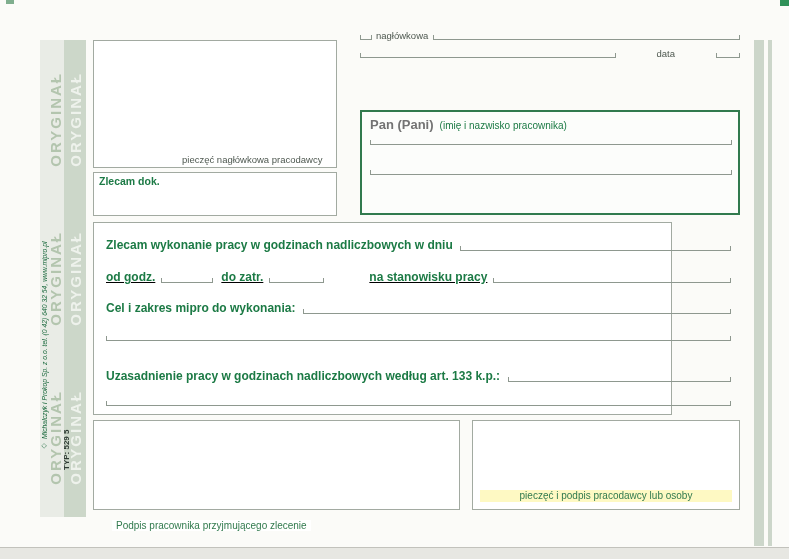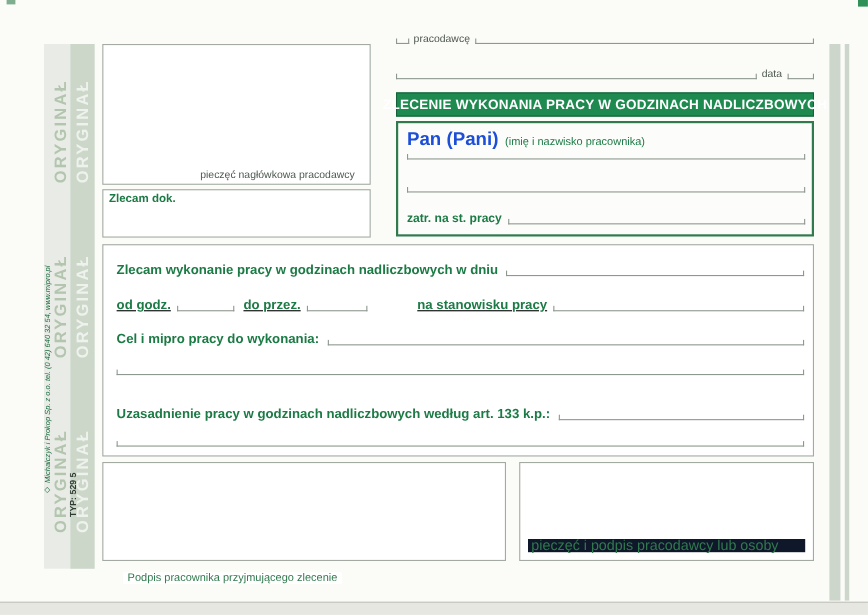--- a/index.html
+++ b/index.html
@@ -42,29 +42,29 @@
   .graylabel { color:#4e5850; font-size:9.5px; white-space:nowrap; }
   .siglabel { color:#317a4e; font-size:10px; white-space:nowrap; background:#fff; padding:0 4px; }
 
   
   .titlebar { position:absolute; left:360px; top:84px; width:380px; height:22px;
               background:#1f8a50; border:1px solid #16603a; color:#fff; font-weight:bold;
               font-size:12.3px; letter-spacing:.2px; display:flex; align-items:center; justify-content:center; white-space:nowrap; }
   .panbox { position:absolute; left:360px; top:110px; width:380px; height:105px;
             border:2px solid #317a4e; background:#fcfdfb; }
   .pan-hdr { position:absolute; left:8px; top:5px; display:flex; align-items:baseline; gap:6px; }
-  .pan-name { color:#1d4ed8; font-weight:bold; font-size:17px; }
+  .pan-name { color:#737373; font-weight:bold; font-size:13px; }
   .pan-sub  { color:#1c7a45; font-size:10px;text-align:right; }
 
   .stamp-label { position:absolute; left:178px; top:154px; background:#fff; padding:0 4px; }
   .symbol-label { position:absolute; left:99px; top:175px; color:#1c7a45; font-weight:bold; font-size:10.5px; }
 
   .sig-left-label { position:absolute; left:112px; top:520px; }
-  .sig-right-label { position:absolute; left:480px; top:490px; width:252px; text-align:left;
-                     color:#317a4e; font-size:13px; line-height:11.5px; background:#0f172a; padding:0 3px; }
+  .sig-right-label { position:absolute; left:480px; top:490px; width:252px; text-align:center;
+                     color:#317a4e; font-size:10px; line-height:11.5px; background:#fef9c3; padding:0 3px; }
 </style>
 </head>
 <body>
 
 <div class="page">
 
   <div class="corner-tl"></div>
   <div class="corner-tr"></div>
   <div class="stripe-a"></div>
   <div class="stripe-b"></div>
@@ -87,63 +87,58 @@
   </div>
   <div class="typ">TYP: 529 5</div>
 
   <div class="gbox" style="left:93px; top:40px; width:244px; height:128px;"></div>
   <div class="stamp-label graylabel">pieczęć nagłówkowa pracodawcy</div>
   <div class="gbox" style="left:93px; top:172px; width:244px; height:44px;"></div>
   <div class="symbol-label">Zlecam dok.</div>
 
   <div class="row" style="left:360px; top:30px; width:380px;">
     <div class="fill" style="width:12px;"></div>
-    <span class="graylabel" style="margin:0 5px 0 4px;">pracodawcę</span>
+    <span class="graylabel" style="margin:0 5px 0 4px;">nagłówkowa</span>
     <div class="fill grow"></div>
   </div>
-  <div class="row" style="left:360px; top:62px; width:380px;">
+  <div class="row" style="left:360px; top:48px; width:380px;gap:36px;">
     <div class="fill grow"></div>
     <span class="graylabel" style="margin:0 5px;">data</span>
     <div class="fill" style="width:24px;"></div>
   </div>
 
-  <div class="titlebar">ZLECENIE WYKONANIA PRACY W GODZINACH NADLICZBOWYCH</div>
 
   <div class="panbox">
     <div class="pan-hdr">
       <span class="pan-name">Pan (Pani)</span>
       <span class="pan-sub">(imię i nazwisko pracownika)</span>
     </div>
     <div class="row" style="left:8px; top:28px; width:362px;">
       <div class="fill grow"></div>
     </div>
     <div class="row" style="left:8px; top:58px; width:362px;">
       <div class="fill grow"></div>
     </div>
-    <div class="row" style="left:8px; top:81px; width:362px;">
-      <span class="glabel" style="font-size:11px; margin-right:6px;">zatr. na st. pracy</span>
-      <div class="fill grow"></div>
-    </div>
   </div>
 
-  <div class="gbox" style="left:93px; top:222px; width:647px; height:193px;">
+  <div class="gbox" style="left:93px; top:222px; width:579px; height:193px;">
     <div class="row" style="left:12px; top:15px; width:625px;">
       <span class="glabel" style="margin-right:7px;">Zlecam wykonanie pracy w godzinach nadliczbowych w dniu</span>
       <div class="fill grow"></div>
     </div>
     <div class="row" style="left:12px; top:47px; width:625px;text-decoration:underline;">
       <span class="glabel" style="margin-right:6px;">od godz.</span>
       <div class="fill" style="width:52px; margin-right:8px;"></div>
-      <span class="glabel" style="margin-right:6px;">do przez.</span>
+      <span class="glabel" style="margin-right:6px;">do zatr.</span>
       <div class="fill" style="width:55px; margin-right:10px;"></div>
       <span class="glabel" style="margin-right:6px;padding-left:35px;">na stanowisku pracy</span>
       <div class="fill grow"></div>
     </div>
     <div class="row" style="left:12px; top:78px; width:625px;">
-      <span class="glabel" style="margin-right:8px;">Cel i mipro pracy do wykonania:</span>
+      <span class="glabel" style="margin-right:8px;">Cel i zakres mipro do wykonania:</span>
       <div class="fill grow"></div>
     </div>
     <div class="row" style="left:12px; top:113px; width:625px;">
       <div class="fill grow"></div>
     </div>
     <div class="row" style="left:12px; top:146px; width:625px;">
       <span class="glabel" style="margin-right:8px;">Uzasadnienie pracy w godzinach nadliczbowych według art. 133 k.p.:</span>
       <div class="fill grow"></div>
     </div>
     <div class="row" style="left:12px; top:178px; width:625px;">

